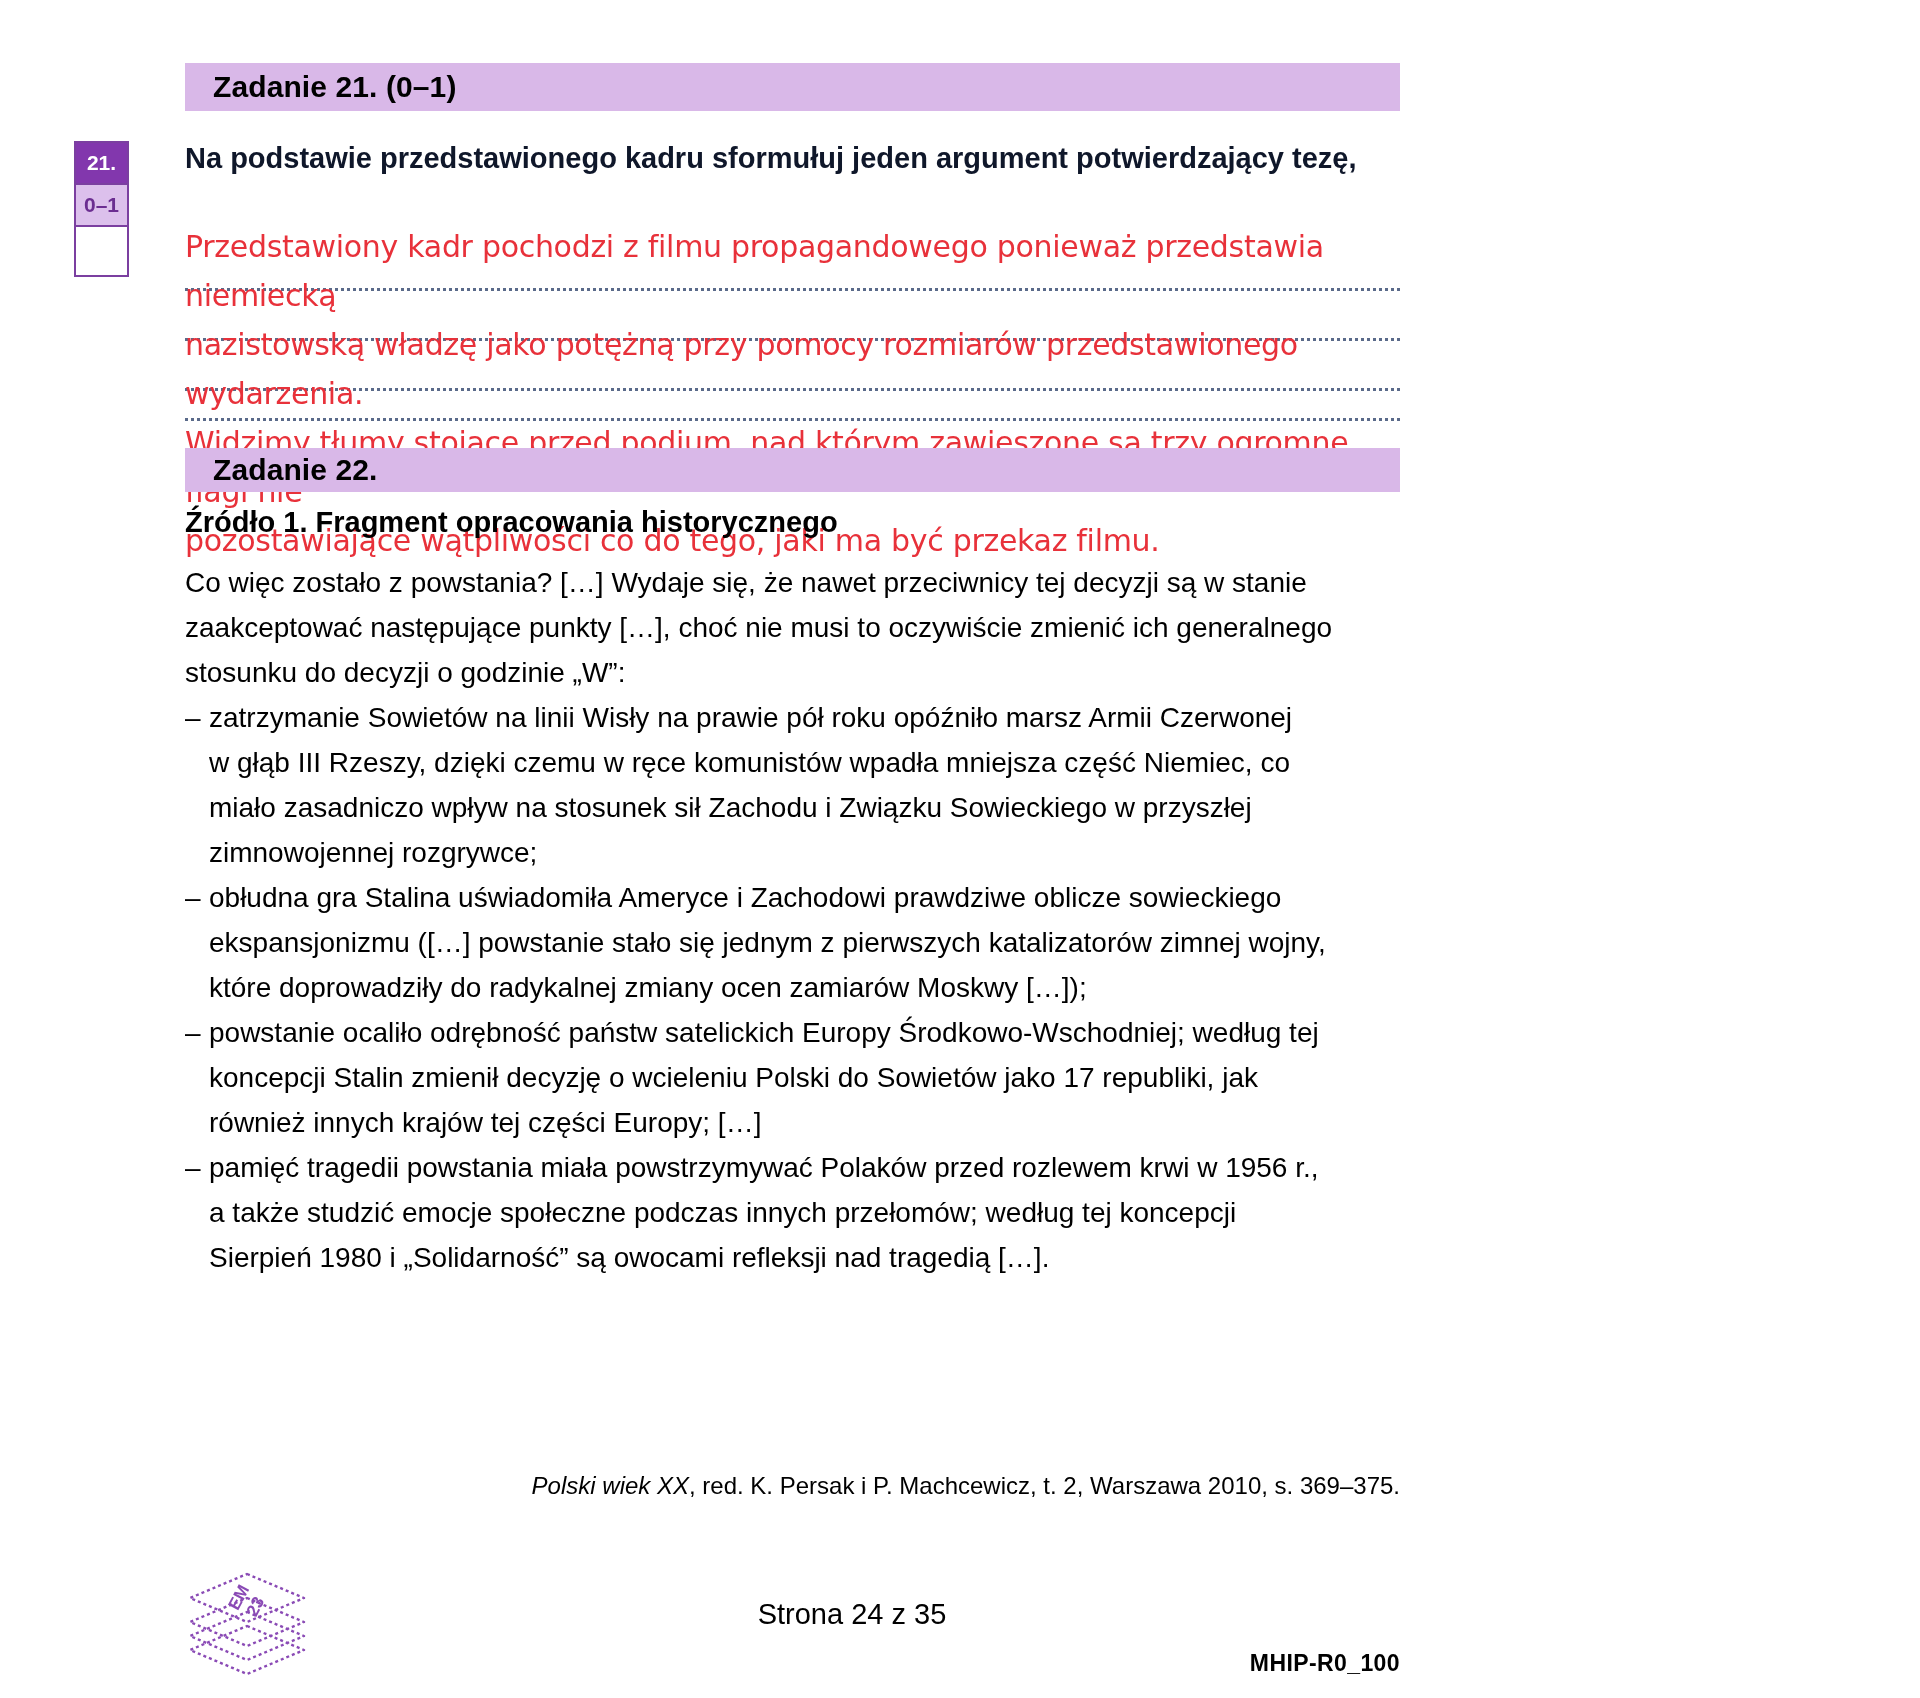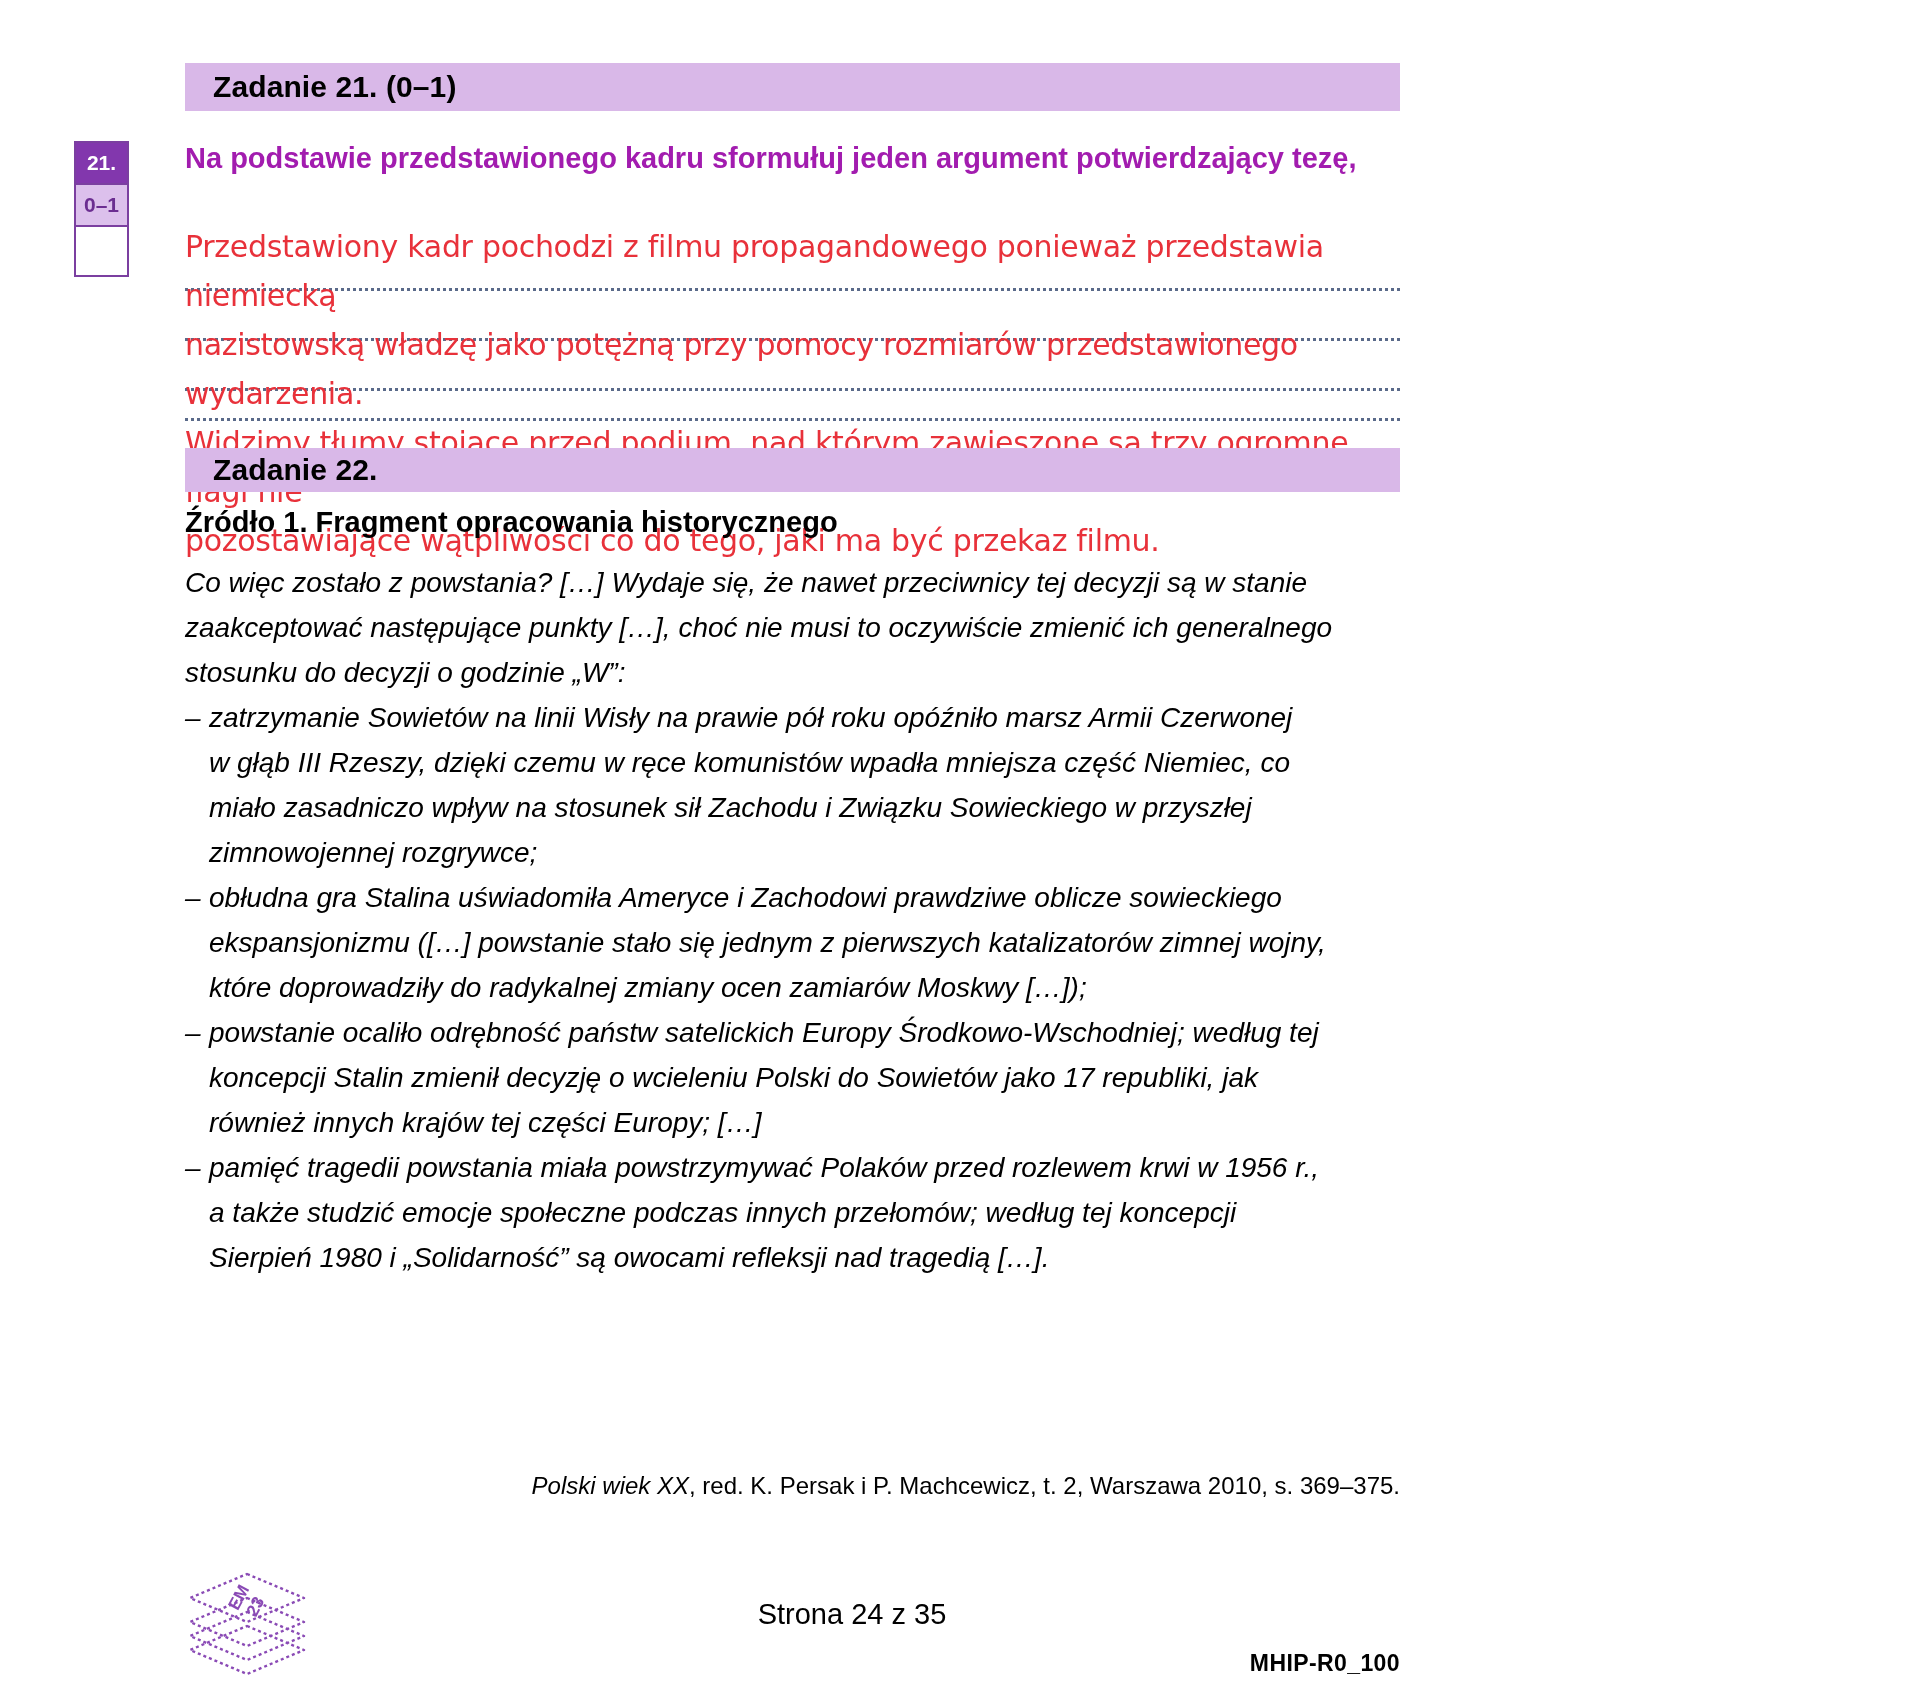--- a/index.html
+++ b/index.html
@@ -74,21 +74,21 @@
 
   
   .prompt {
     position: absolute;
     left: 185px;
     top: 138px;
     width: 1215px;
     font-size: 29px;
     font-weight: bold;
     line-height: 40px;
-    color: #a21caf;
+    color: #0f172a;
   }
 
   
   .answer-area {
     position: absolute;
     left: 185px;
     top: 222px;
     width: 1215px;
   }
   .answer-lines {
@@ -131,21 +131,20 @@
     font-size: 29px;
     font-weight: bold;
   }
   .body-text {
     position: absolute;
     left: 185px;
     top: 560px;
     width: 1215px;
     font-size: 28px;
     line-height: 45px;
-    font-style: italic;
   }
   .body-text p {
     margin: 0;
   }
   .bullets {
     margin: 0;
     padding: 0;
     list-style: none;
   }
   .bullets li {

